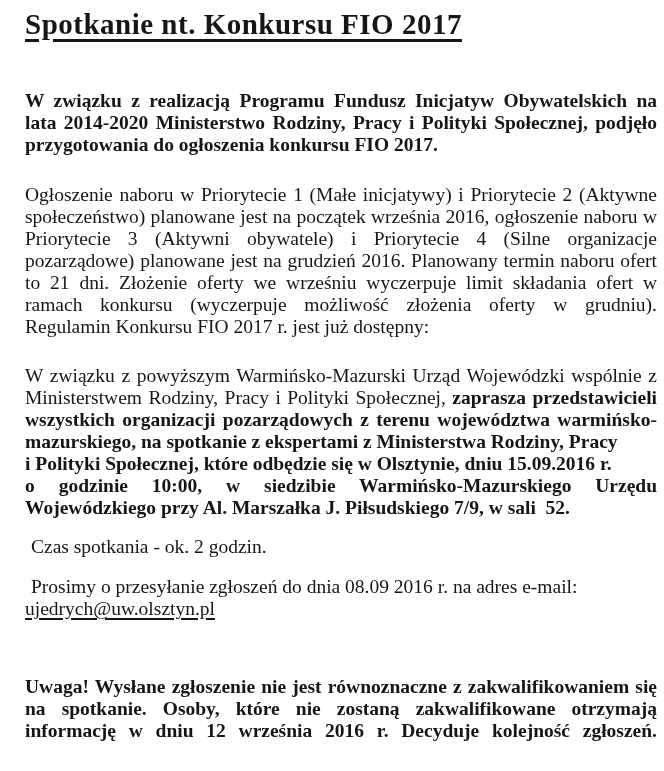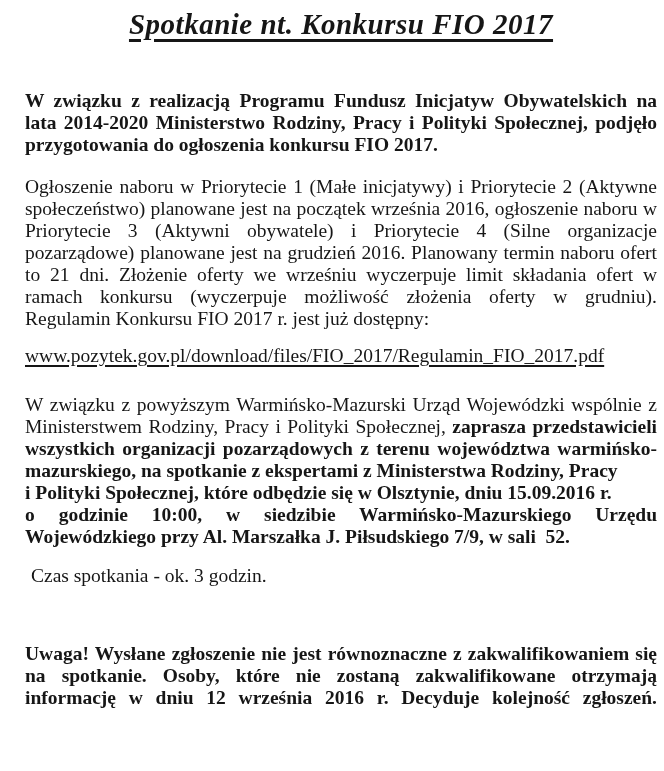--- a/index.html
+++ b/index.html
@@ -18,38 +18,36 @@
     box-sizing: border-box;
     width: 664px;
     height: 771px;
     padding: 6px 7px 0 25px;
   }
   .doc-title {
     margin: 0;
     font-size: 29px;
     line-height: 36px;
     font-weight: bold;
-    text-align: center;
     letter-spacing: 0.5px;
-    font-style: italic;
   }
   .doc-title .title-underline {
     text-decoration: underline;
     text-decoration-thickness: 2.5px;
     text-underline-offset: 5px;
   }
   p {
     margin: 0;
     font-size: 19.5px;
     line-height: 22px;
   }
   .justify { text-align: justify; }
   .bold { font-weight: bold; }
   .para-intro        { margin-top: 48px; }
-  .para-announcement { margin-top: 20px; }
+  .para-announcement { margin-top: 28px; }
   .para-link         { margin-top: 15px; }
   .para-invitation   { margin-top: 27px; }
   .para-duration     { margin-top: 17px; text-indent: 6px; }
   .para-submission   { margin-top: 18px; text-indent: 6px; }
   .para-warning      { margin-top: 56px; text-align-last: justify; }
   .underlined-link {
     text-decoration: underline;
     text-decoration-thickness: 1.5px;
     text-underline-offset: 3px;
     color: inherit;
@@ -60,22 +58,22 @@
 <body>
 
 <div class="page">
 
   <h1 class="doc-title"><span class="title-underline">Spotkanie nt. Konkursu FIO 2017</span></h1>
 
   <p class="para-intro bold justify">W związku z realizacją Programu Fundusz Inicjatyw Obywatelskich na lata 2014-2020 Ministerstwo Rodziny, Pracy i Polityki Społecznej, podjęło przygotowania do ogłoszenia konkursu FIO 2017.</p>
 
   <p class="para-announcement justify">Ogłoszenie naboru w Priorytecie 1 (Małe inicjatywy) i Priorytecie 2 (Aktywne społeczeństwo) planowane jest na początek września 2016, ogłoszenie naboru w Priorytecie 3 (Aktywni obywatele) i Priorytecie 4 (Silne organizacje pozarządowe) planowane jest na grudzień 2016. Planowany termin naboru ofert to 21 dni. Złożenie oferty we wrześniu wyczerpuje limit składania ofert w ramach konkursu (wyczerpuje możliwość złożenia oferty w grudniu). Regulamin Konkursu FIO 2017 r. jest już dostępny:</p>
 
-  <p class="para-link"><span class="underlined-link">www.pozytek.gov.pl/download/files/FIO_2017/Regulamin_FIO_2017.pdf</span></p>
 
   <p class="para-invitation justify"><span>W związku z powyższym Warmińsko-Mazurski Urząd Wojewódzki wspólnie z Ministerstwem Rodziny, Pracy i Polityki Społecznej, </span><span class="bold">zaprasza przedstawicieli wszystkich organizacji pozarządowych z terenu województwa warmińsko-mazurskiego, na spotkanie z ekspertami z Ministerstwa Rodziny, Pracy</span><br><span class="bold">i Polityki Społecznej, które odbędzie się w Olsztynie, dniu 15.09.2016 r.</span><br><span class="bold">o godzinie 10:00, w siedzibie Warmińsko-Mazurskiego Urzędu Wojewódzkiego przy Al. Marszałka J. Piłsudskiego 7/9, w sali&nbsp; 52.</span></p>
 
-  <p class="para-duration">Czas spotkania - ok. 3 godzin.</p>
+  <p class="para-duration">Czas spotkania - ok. 2 godzin.</p>
 
+  <p class="para-submission"><span>Prosimy o przesyłanie zgłoszeń do dnia 08.09 2016 r. na adres e-mail:</span><br><span class="underlined-link">ujedrych@uw.olsztyn.pl</span></p>
 
   <p class="para-warning bold justify">Uwaga! Wysłane zgłoszenie nie jest równoznaczne z zakwalifikowaniem się na spotkanie. Osoby, które nie zostaną zakwalifikowane otrzymają informację w dniu 12 września 2016 r. Decyduje kolejność zgłoszeń.</p>
 
 </div>
 
 </body></html>

